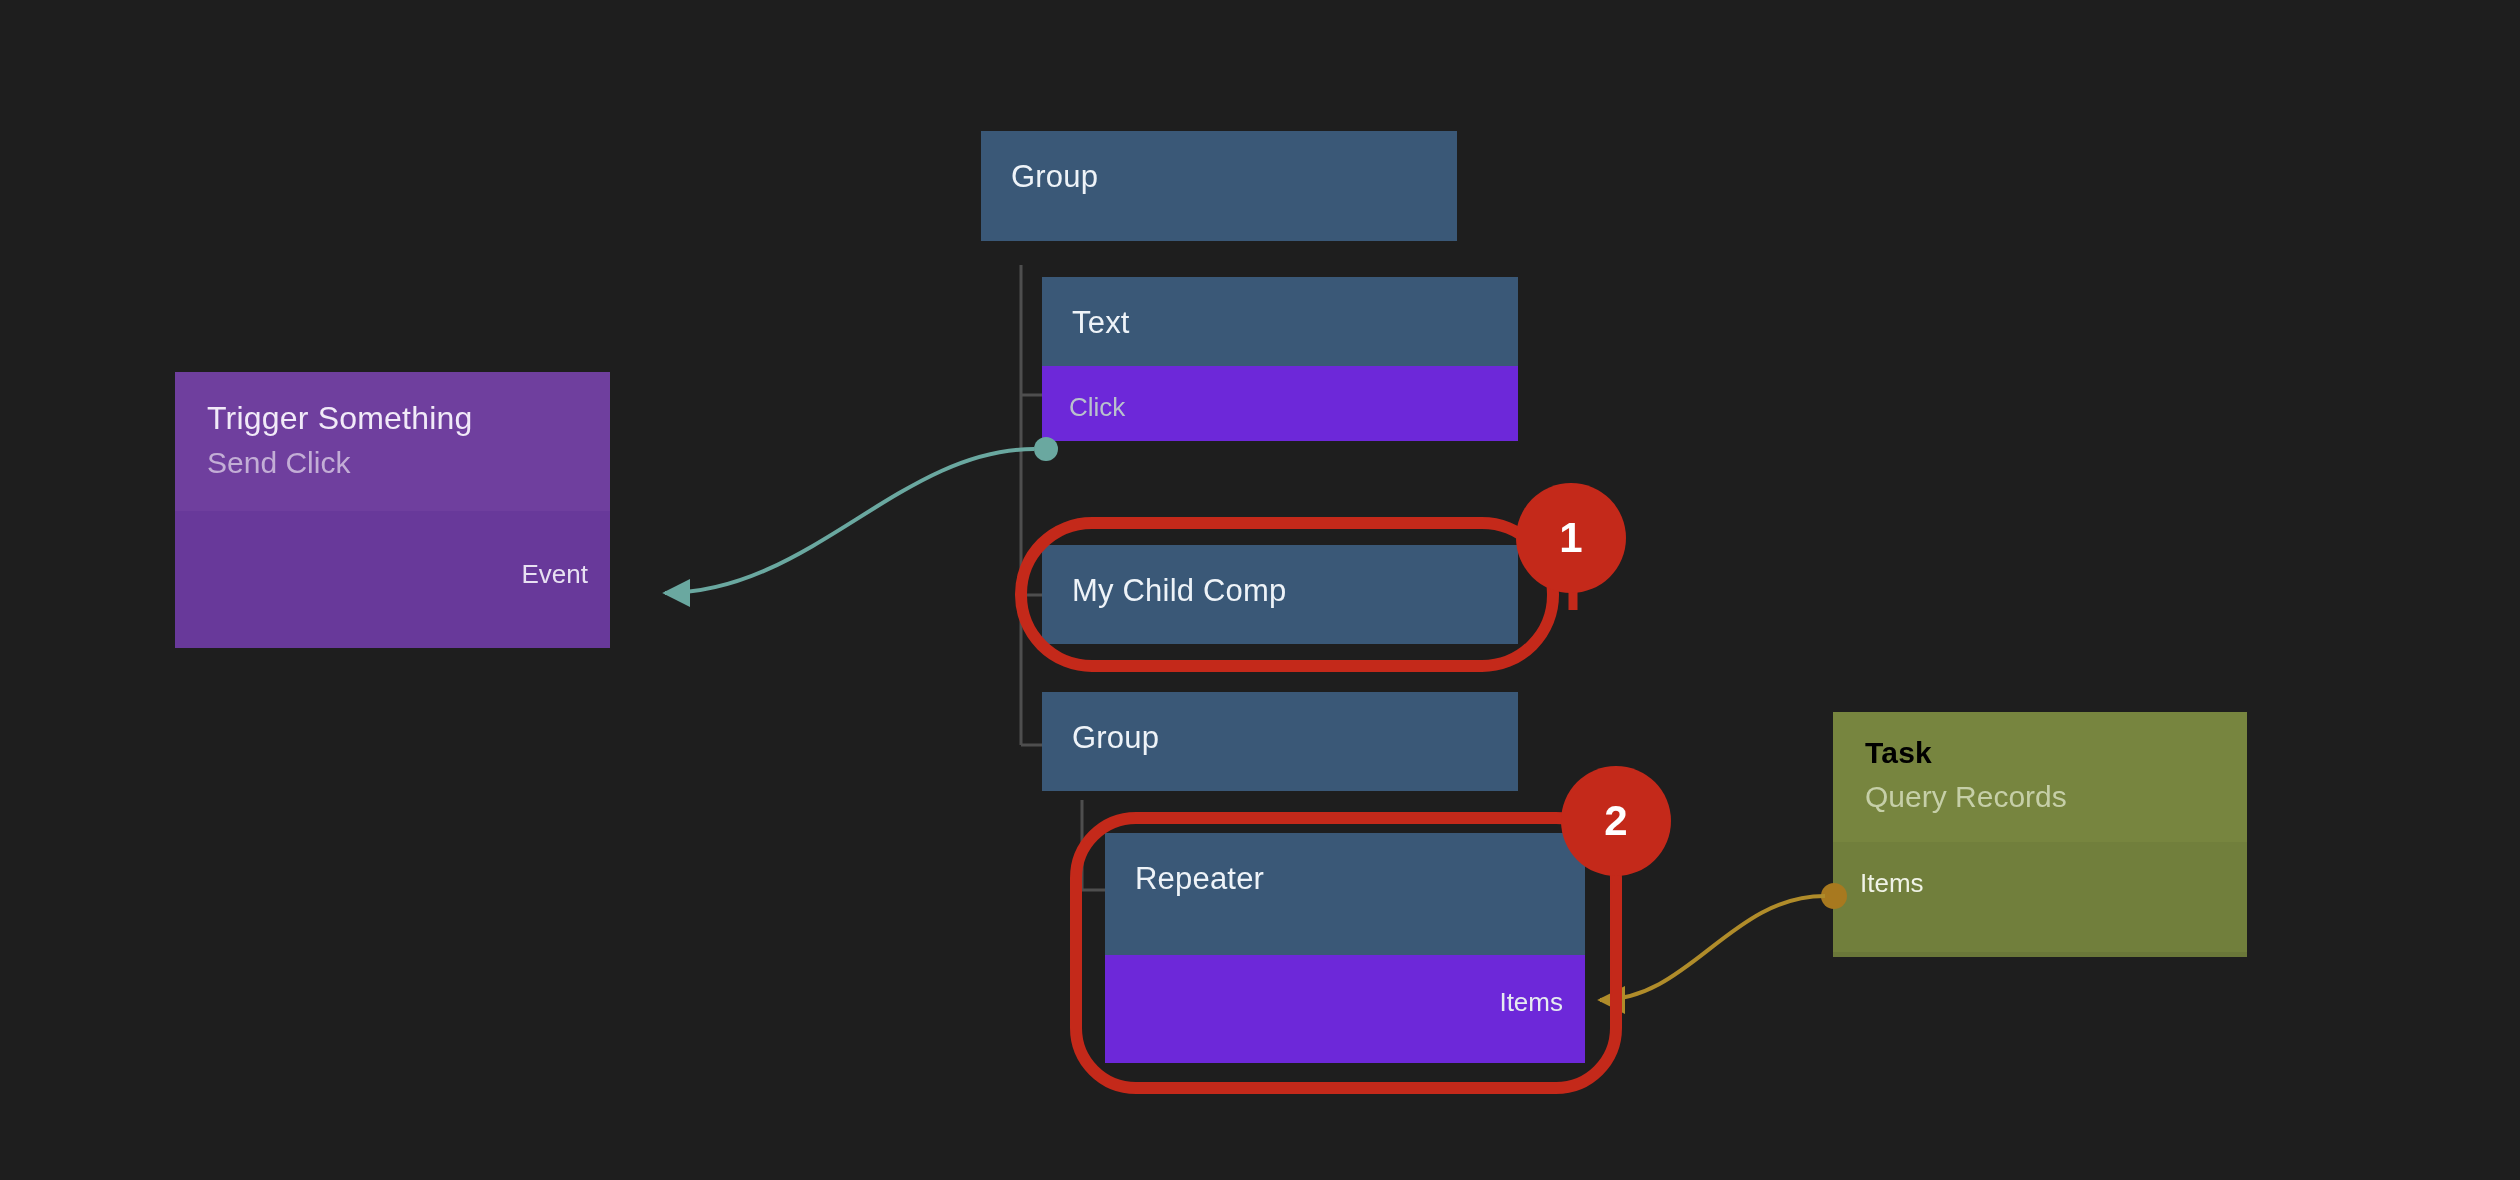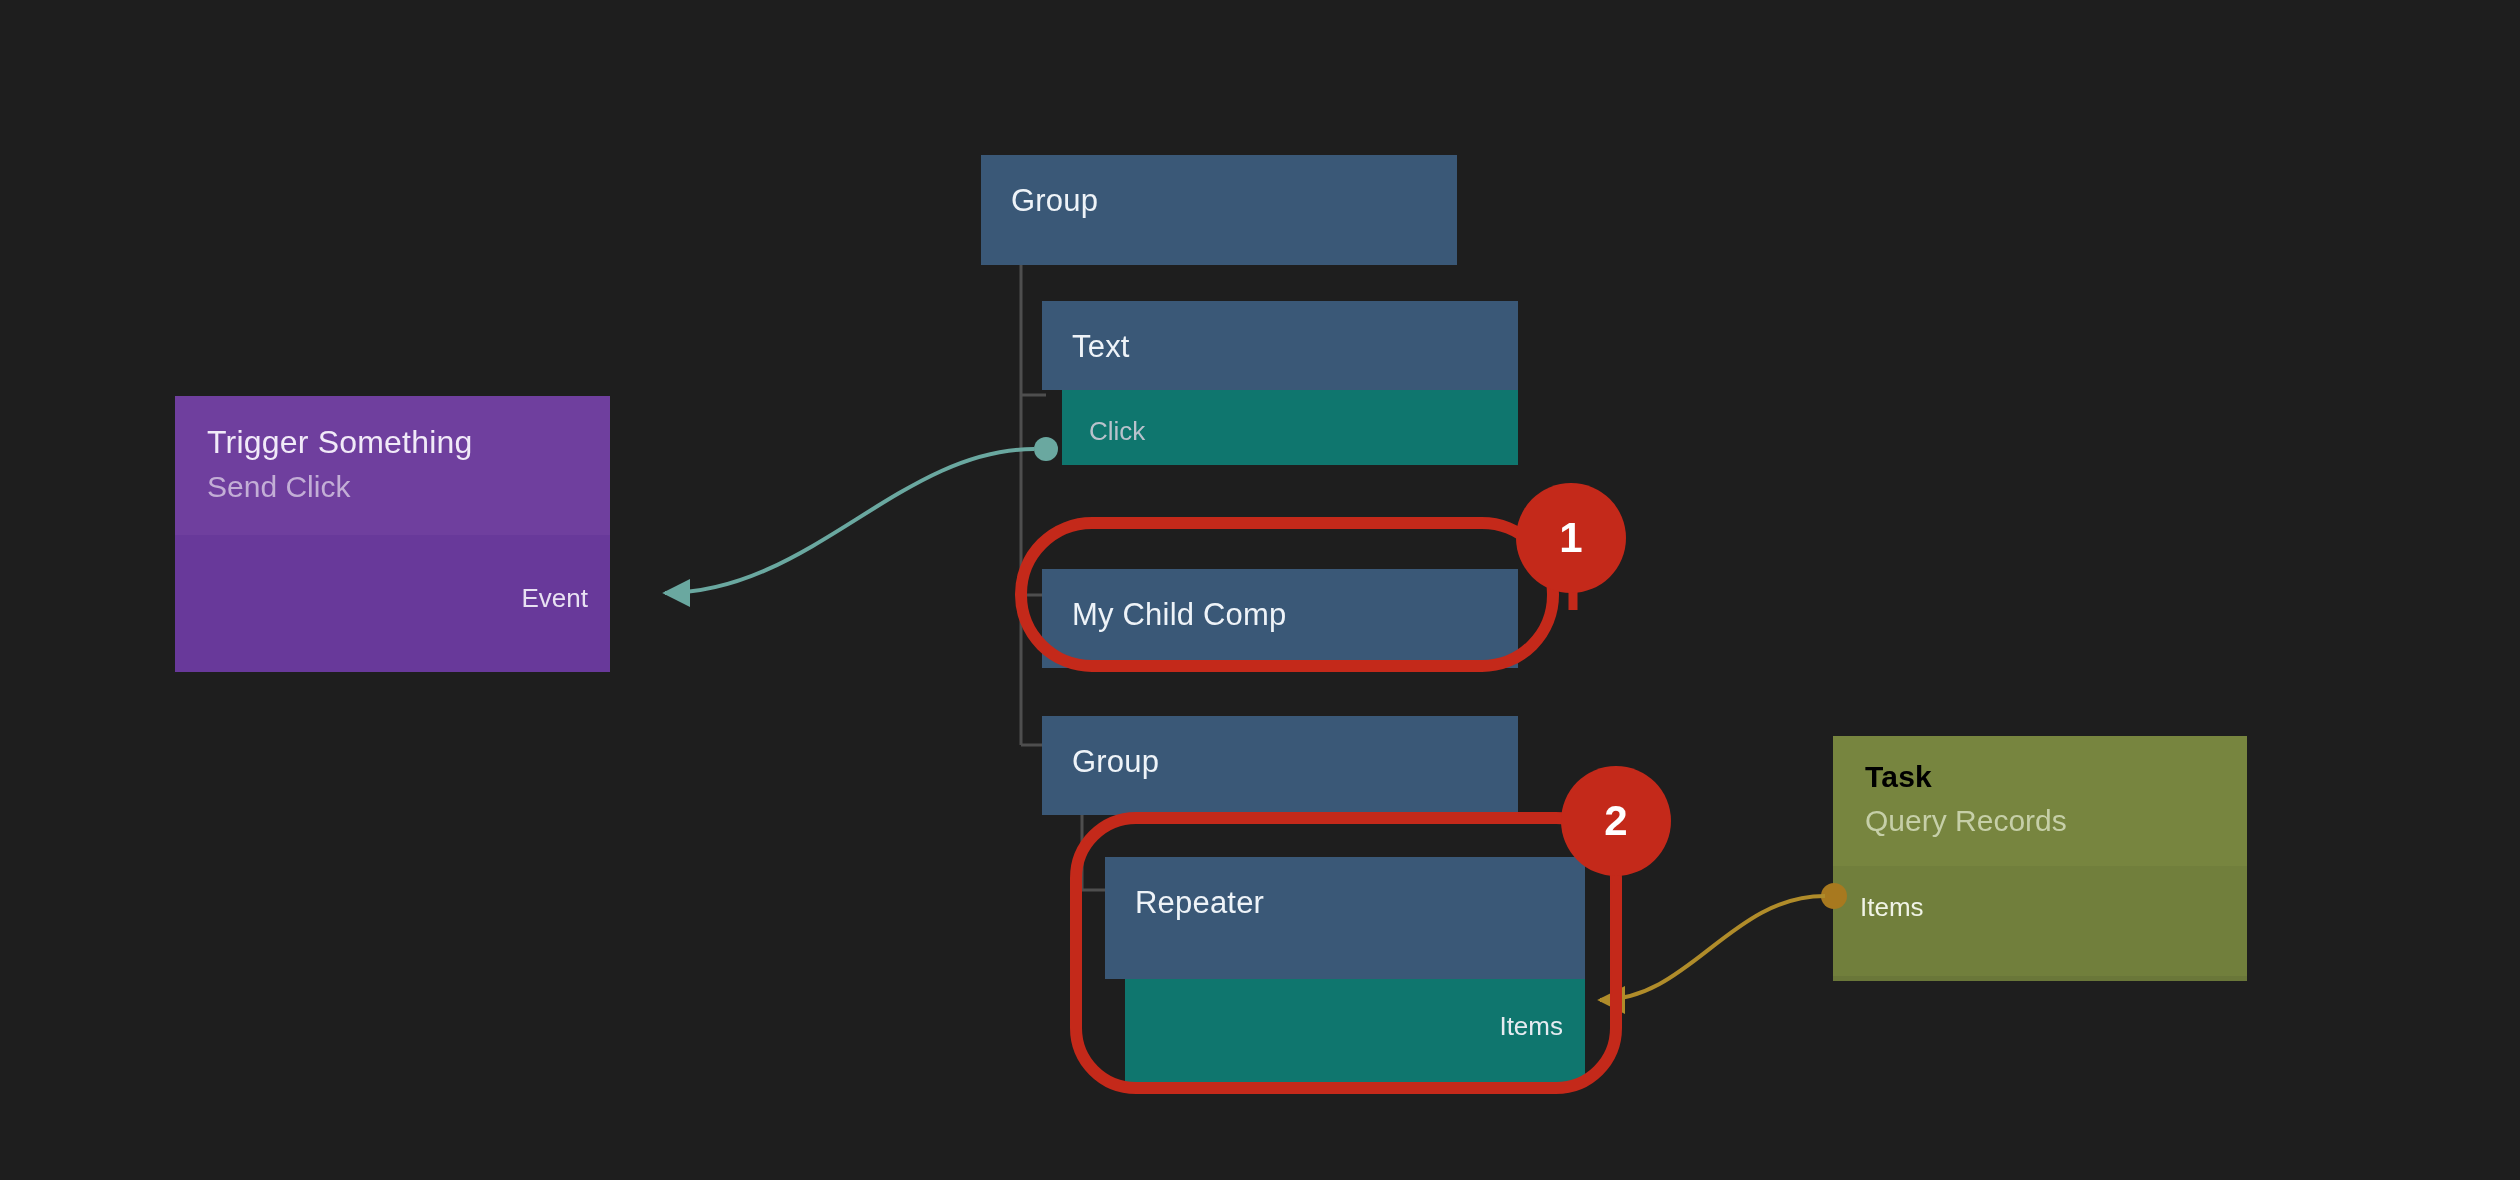--- a/index.html
+++ b/index.html
@@ -5,31 +5,31 @@
 <style>
   html,body{margin:0;padding:0;background:#1e1e1e;}
   body{
     width:2520px;height:1180px;overflow:hidden;position:relative;
     font-family:"Liberation Sans","DejaVu Sans",sans-serif;
   }
   #canvas{position:absolute;inset:0;width:2520px;height:1180px;background:#1e1e1e;}
 
   
   .node{position:absolute;box-sizing:border-box;}
-  .node .hdr{box-sizing:border-box;display:block;margin-top:24px;}
+  .node .hdr{box-sizing:border-box;display:block;}
   .node .body{box-sizing:border-box;display:block;position:relative;}
   .title{display:block;color:#e9eef3;font-size:30px;line-height:1;letter-spacing:.2px;}
   .subtitle{display:block;font-size:29px;line-height:1;margin-top:14px;}
   .port{display:block;font-size:26px;line-height:1;color:#e6ebf0;position:absolute;}
   .port.left{left:27px;}
   .port.right{right:22px;}
 
   
   .blue .hdr{background:#3a5877;}
-  .blue .body{background:#0f766e;margin-left:20px;}
+  .blue .body{background:#6d28d9;}
   .blue .title{padding:30px 0 0 30px;color:#eef3f8;font-size:31px;}
 
   
   .purple .hdr{background:#6f3f9e;}
   .purple .body{background:#68399a;}
   .purple .title{padding:30px 0 0 32px;font-size:32px;color:#f1eaf8;}
   .purple .subtitle{padding:0 0 0 32px;color:#c3aed6;font-size:30px;}
 
   
   .green .hdr{background:#77853f;}

